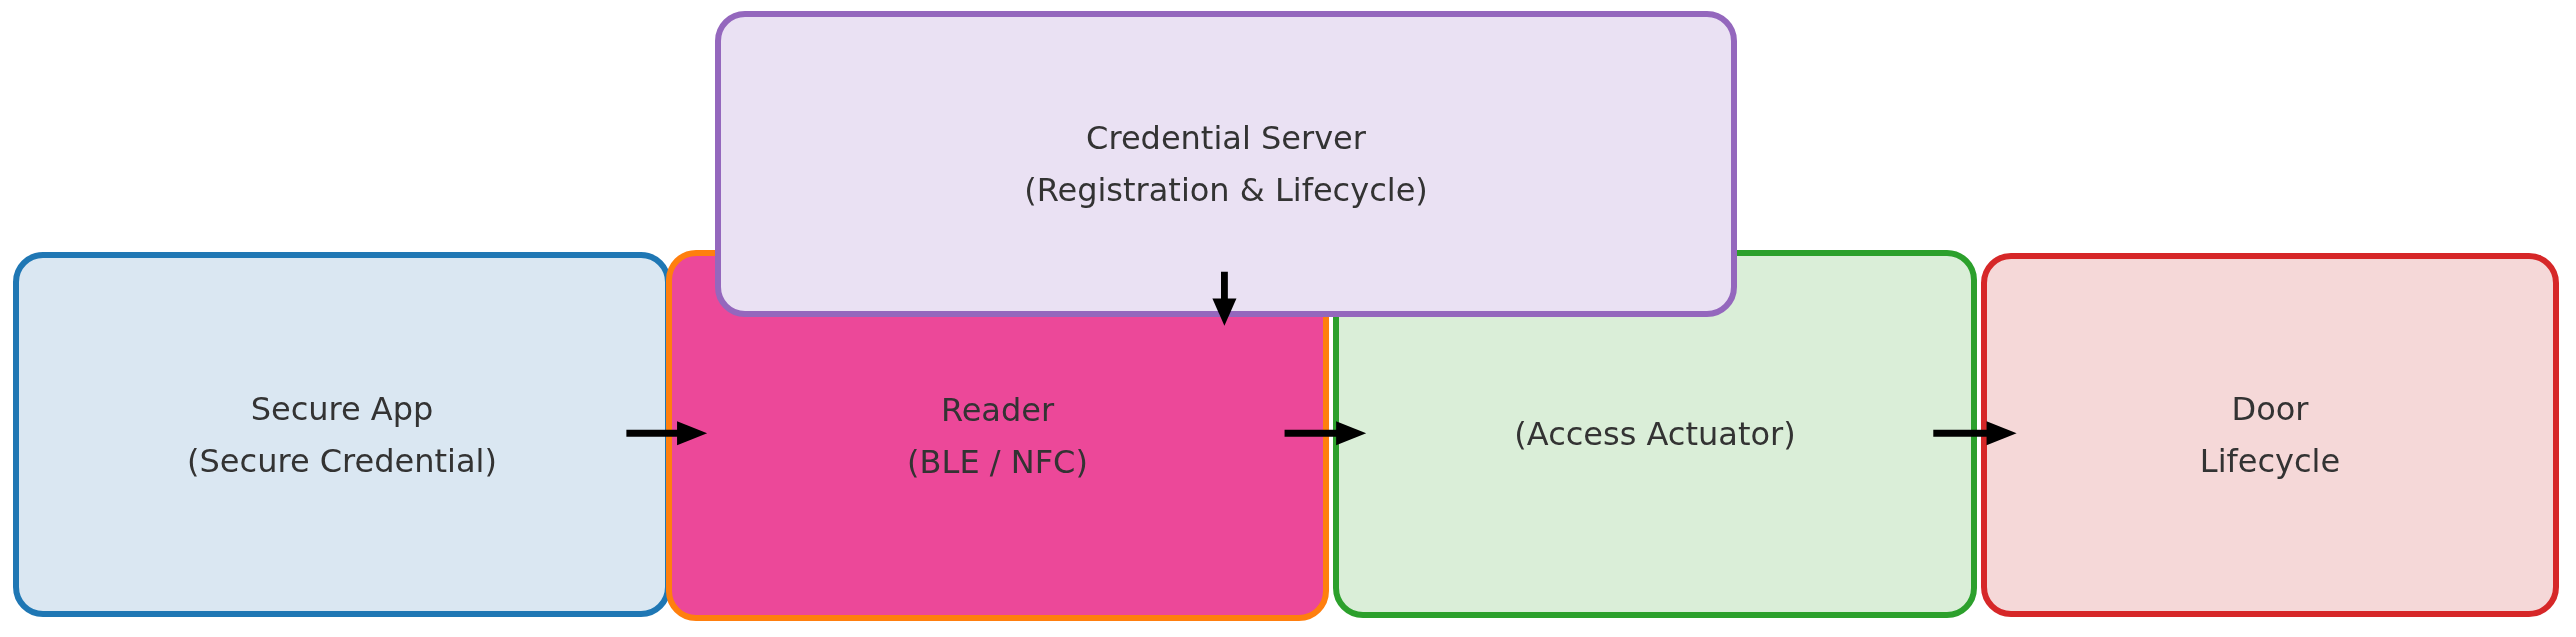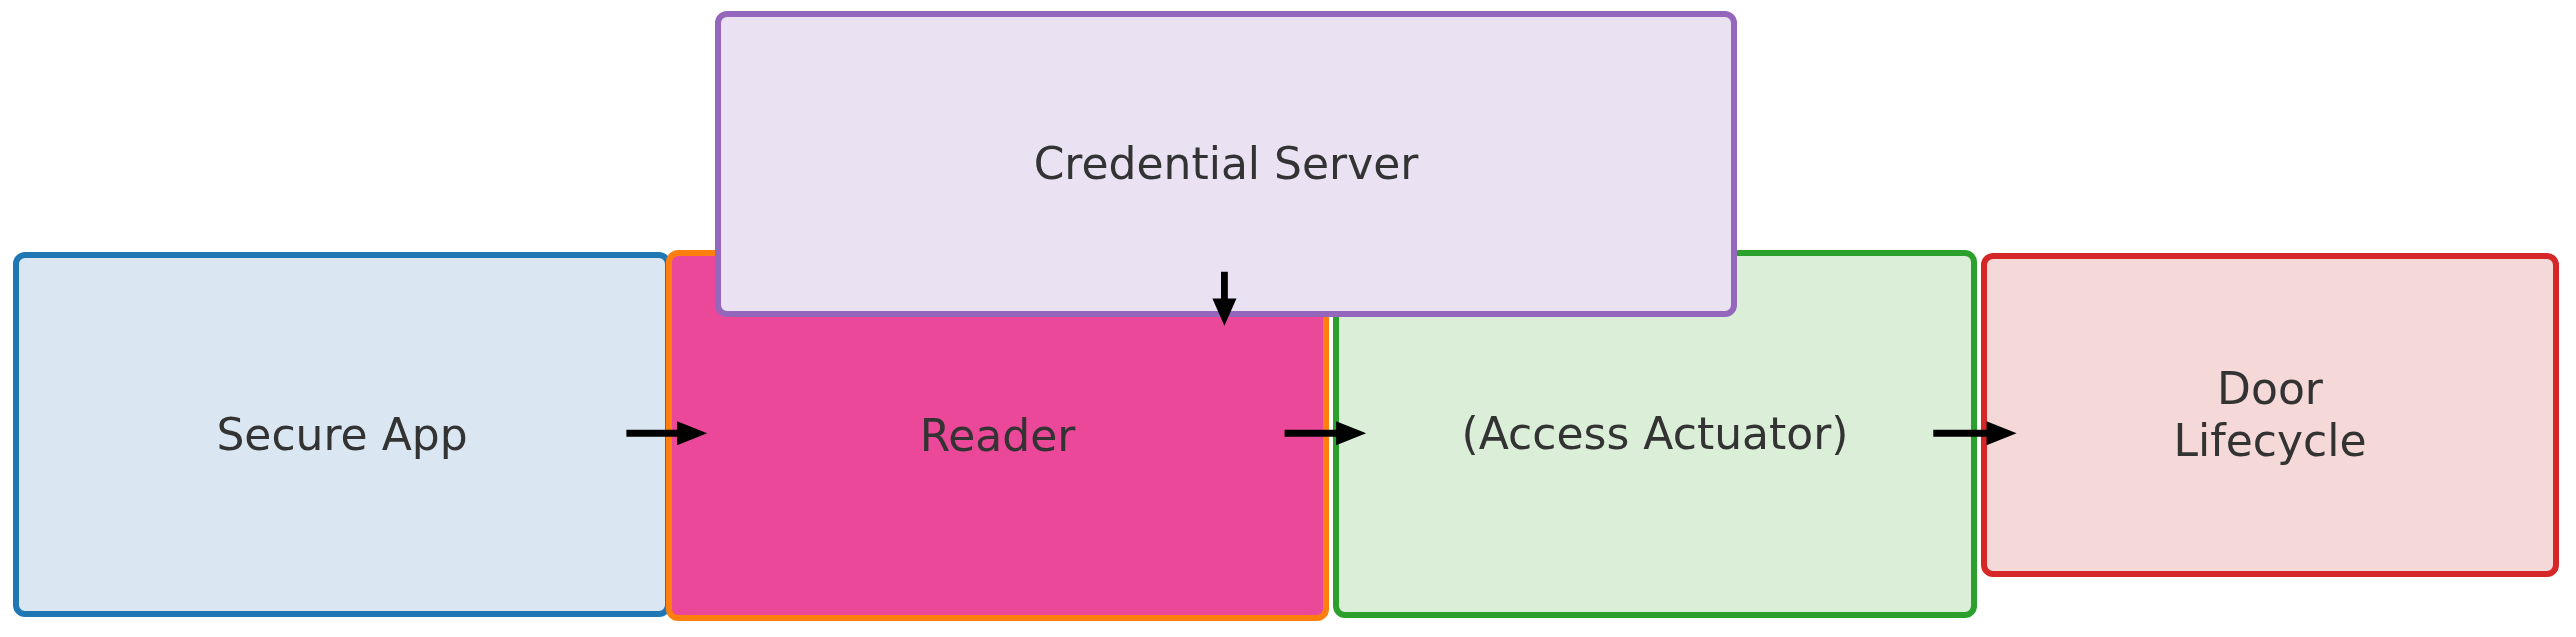--- a/index.html
+++ b/index.html
@@ -12,72 +12,75 @@
     width: 2576px;
     height: 638px;
     background: #ffffff;
     overflow: hidden;
     font-family: "DejaVu Sans", "Liberation Sans", sans-serif;
   }
   .node {
     position: absolute;
     box-sizing: border-box;
     border: 6.9px solid #000;
-    border-radius: 12px;
+    border-radius: 30px;
     display: flex;
     flex-direction: column;
     align-items: center;
     justify-content: center;
     text-align: center;
-    font-size: 44px;
+    font-size: 32px;
     line-height: 52px;
     color: #333333;
   }
   .node span { display: block; white-space: nowrap; }
 
   
   .node-mobile-app        { left: 13px;   top: 252px; width: 658px;  height: 365px; z-index: 1; }
   .node-reader            { left: 666px;  top: 250px; width: 663px;  height: 371px; z-index: 2; }
   .node-controller        { left: 1333px; top: 250px; width: 644px;  height: 368px; z-index: 3; }
-  .node-door-actuator     { left: 1981px; top: 253px; width: 578px;  height: 324px; z-index: 4; }
+  .node-door-actuator     { left: 1981px; top: 253px; width: 578px;  height: 364px; z-index: 4; }
   .node-credential-server { left: 715px;  top: 11.2px;  width: 1022px; height: 306px; z-index: 5; }
 
   .arrow-layer {
     position: absolute;
     left: 0; top: 0;
     width: 2576px;
     height: 638px;
     z-index: 6;
     pointer-events: none;
   }
 </style>
 </head>
 <body>
 
 <div class="canvas" style="color: rgb(51, 51, 51); background-color: rgb(255, 255, 255);">
 
   <div class="node node-mobile-app" style="border-color: rgb(31, 119, 180); background-color: rgb(218, 231, 242);">
     <span>Secure App</span>
+    <span>(Secure Credential)</span>
   </div>
 
   <div class="node node-reader" style="border-color: rgb(255, 127, 14); background-color: #ec4899;">
     <span>Reader</span>
+    <span>(BLE / NFC)</span>
   </div>
 
   <div class="node node-controller" style="border-color: rgb(44, 160, 44); background-color: rgb(218, 238, 216);">
     <span>(Access Actuator)</span>
   </div>
 
   <div class="node node-door-actuator" style="border-color: rgb(214, 39, 40); background-color: rgb(245, 216, 216);">
     <span>Door</span>
     <span>Lifecycle</span>
   </div>
 
   <div class="node node-credential-server" style="border-color: rgb(148, 103, 189); background-color: rgb(234, 225, 243);">
     <span>Credential Server</span>
+    <span>(Registration &amp; Lifecycle)</span>
   </div>
 
   <svg class="arrow-layer" width="2576" height="638" viewBox="0 0 2998 742" xmlns="http://www.w3.org/2000/svg">
 
     <g>
       <line x1="729" y1="504" x2="792" y2="504" stroke-width="8" stroke="#000000"></line>
       <polygon points="823,504 788,490 788,518" fill="#000000"></polygon>
     </g>
 
     <g>

